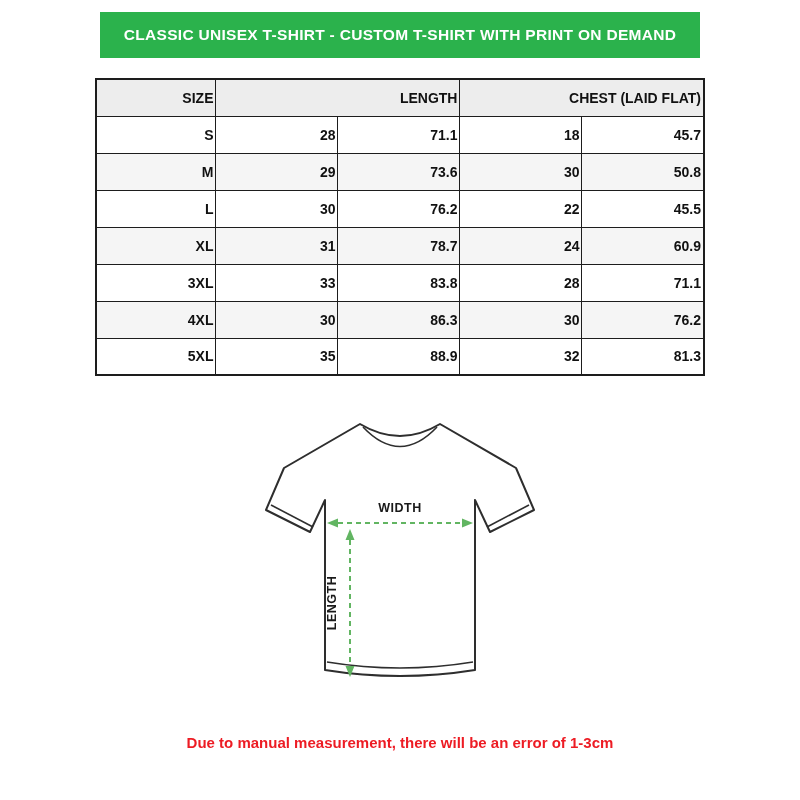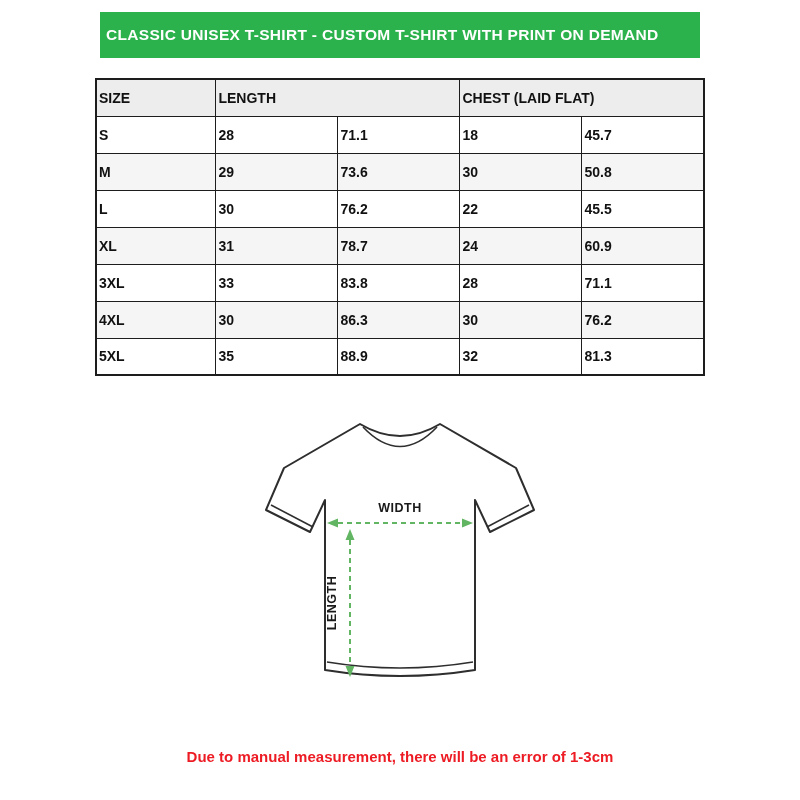--- a/index.html
+++ b/index.html
@@ -16,46 +16,46 @@
     font-family:"Liberation Sans", sans-serif;color:#111;
     overflow:hidden;
   }
   .page{
     width:800px;height:800px;
     display:flex;flex-direction:column;align-items:center;
   }
   .banner{
     margin-top:12px;width:600px;
     background:var(--banner-bg);color:var(--banner-fg);
-    font-weight:bold;font-size:15.5px;
+    text-align:center;font-weight:bold;font-size:15.5px;
     letter-spacing:.3px;padding:14px 6px;
   }
   table.size-table{
     margin-top:20px;width:610px;
     border-collapse:collapse;border:2px solid var(--line);
     table-layout:fixed;
   }
   table.size-table th, table.size-table td{
     border:1px solid var(--line);
-    text-align:left;vertical-align:middle;
+    text-align:right;vertical-align:middle;
     font-size:14px;font-weight:bold;
     padding:9px 2px;height:37px;
   }
   table.size-table col.size-col{width:120px;}
   table.size-table col.val-col{width:122px;}
   table.size-table thead th{background:#ededed;}
   table.size-table tbody tr:nth-child(even) td{background:#f5f5f5;}
   .diagram-wrap{margin-top:32px;}
   .tee-line{fill:#ffffff;stroke:#2e2e2e;stroke-width:2;stroke-linejoin:round;}
   .tee-detail{fill:none;stroke:#2e2e2e;stroke-width:1.6;}
   .arrow-line{stroke:var(--arrow);stroke-width:2;stroke-dasharray:5 4;fill:none;}
   .arrow-head{fill:var(--arrow);stroke:none;}
   .dim-label{font-family:"Liberation Sans", sans-serif;font-size:12.5px;font-weight:bold;fill:#1a1a1a;letter-spacing:.5px;}
   .footnote{
-    margin-top:36px;text-align:left;
+    margin-top:22px;text-align:left;
     color:var(--footnote);font-weight:bold;font-size:15px;
   }
 </style>
 </head>
 <body>
 
 <div class="page">
 
   <div class="banner">
     <span>CLASSIC UNISEX T-SHIRT - CUSTOM T-SHIRT WITH PRINT ON DEMAND</span>

